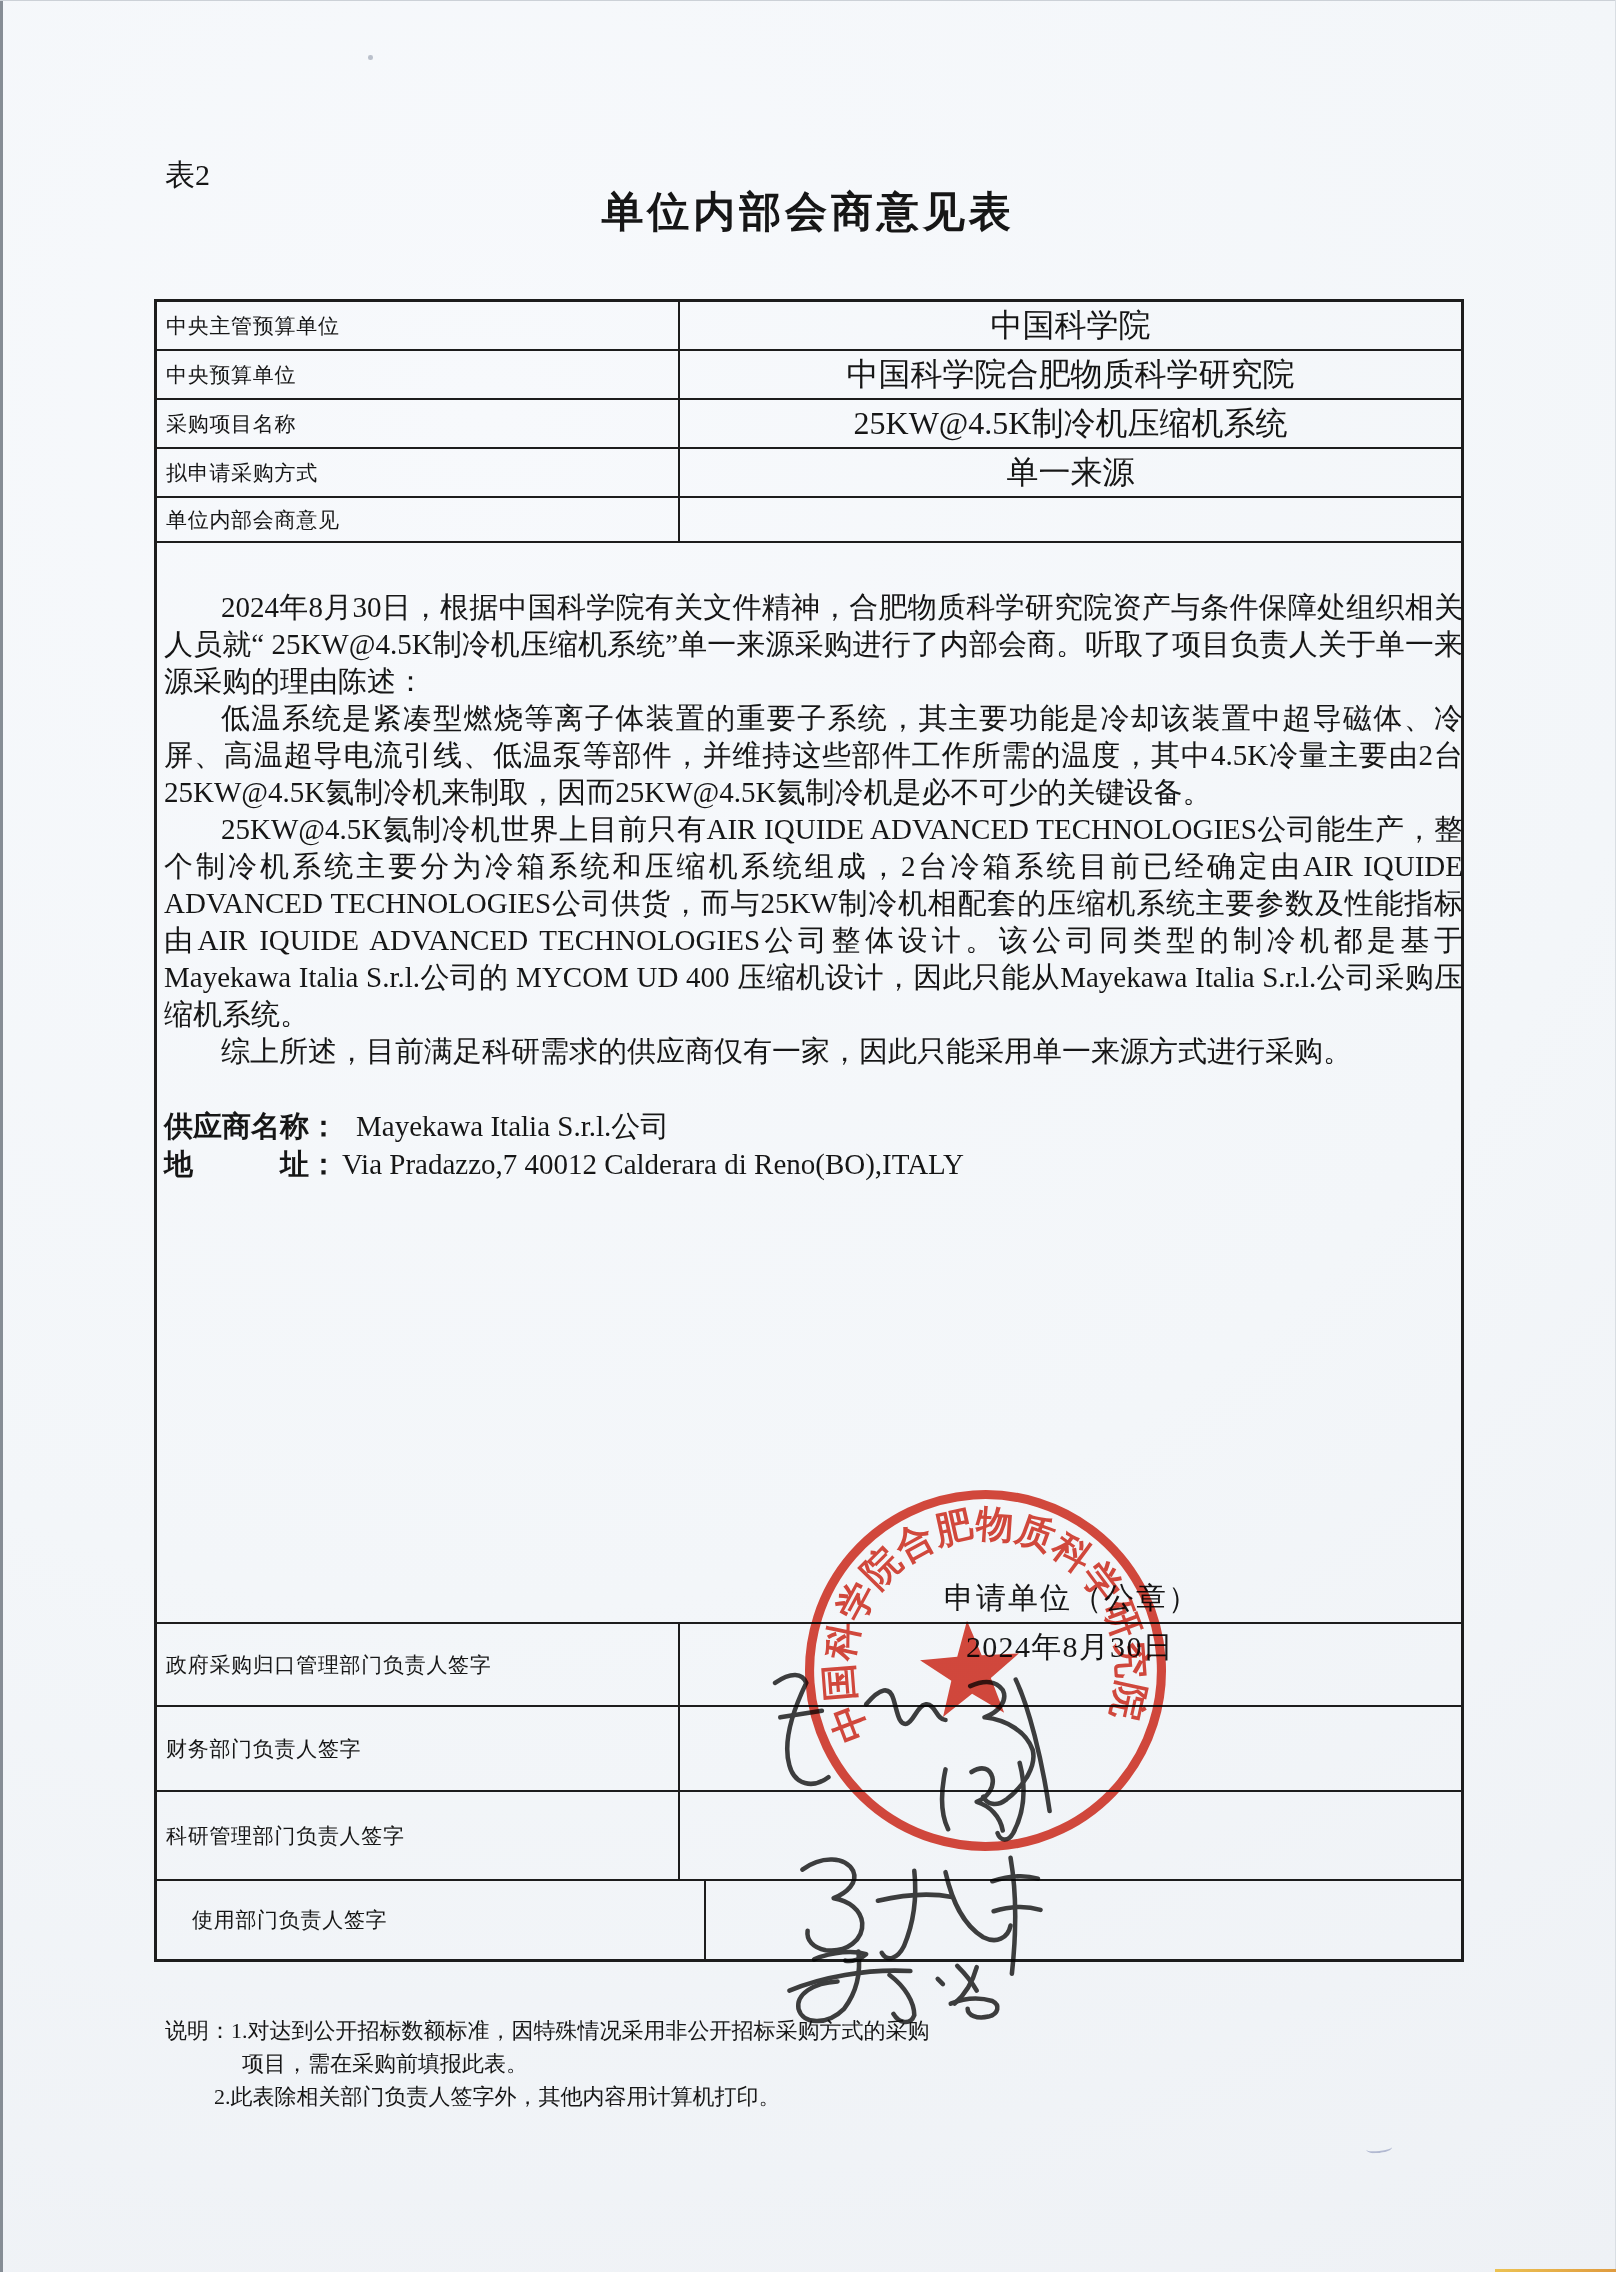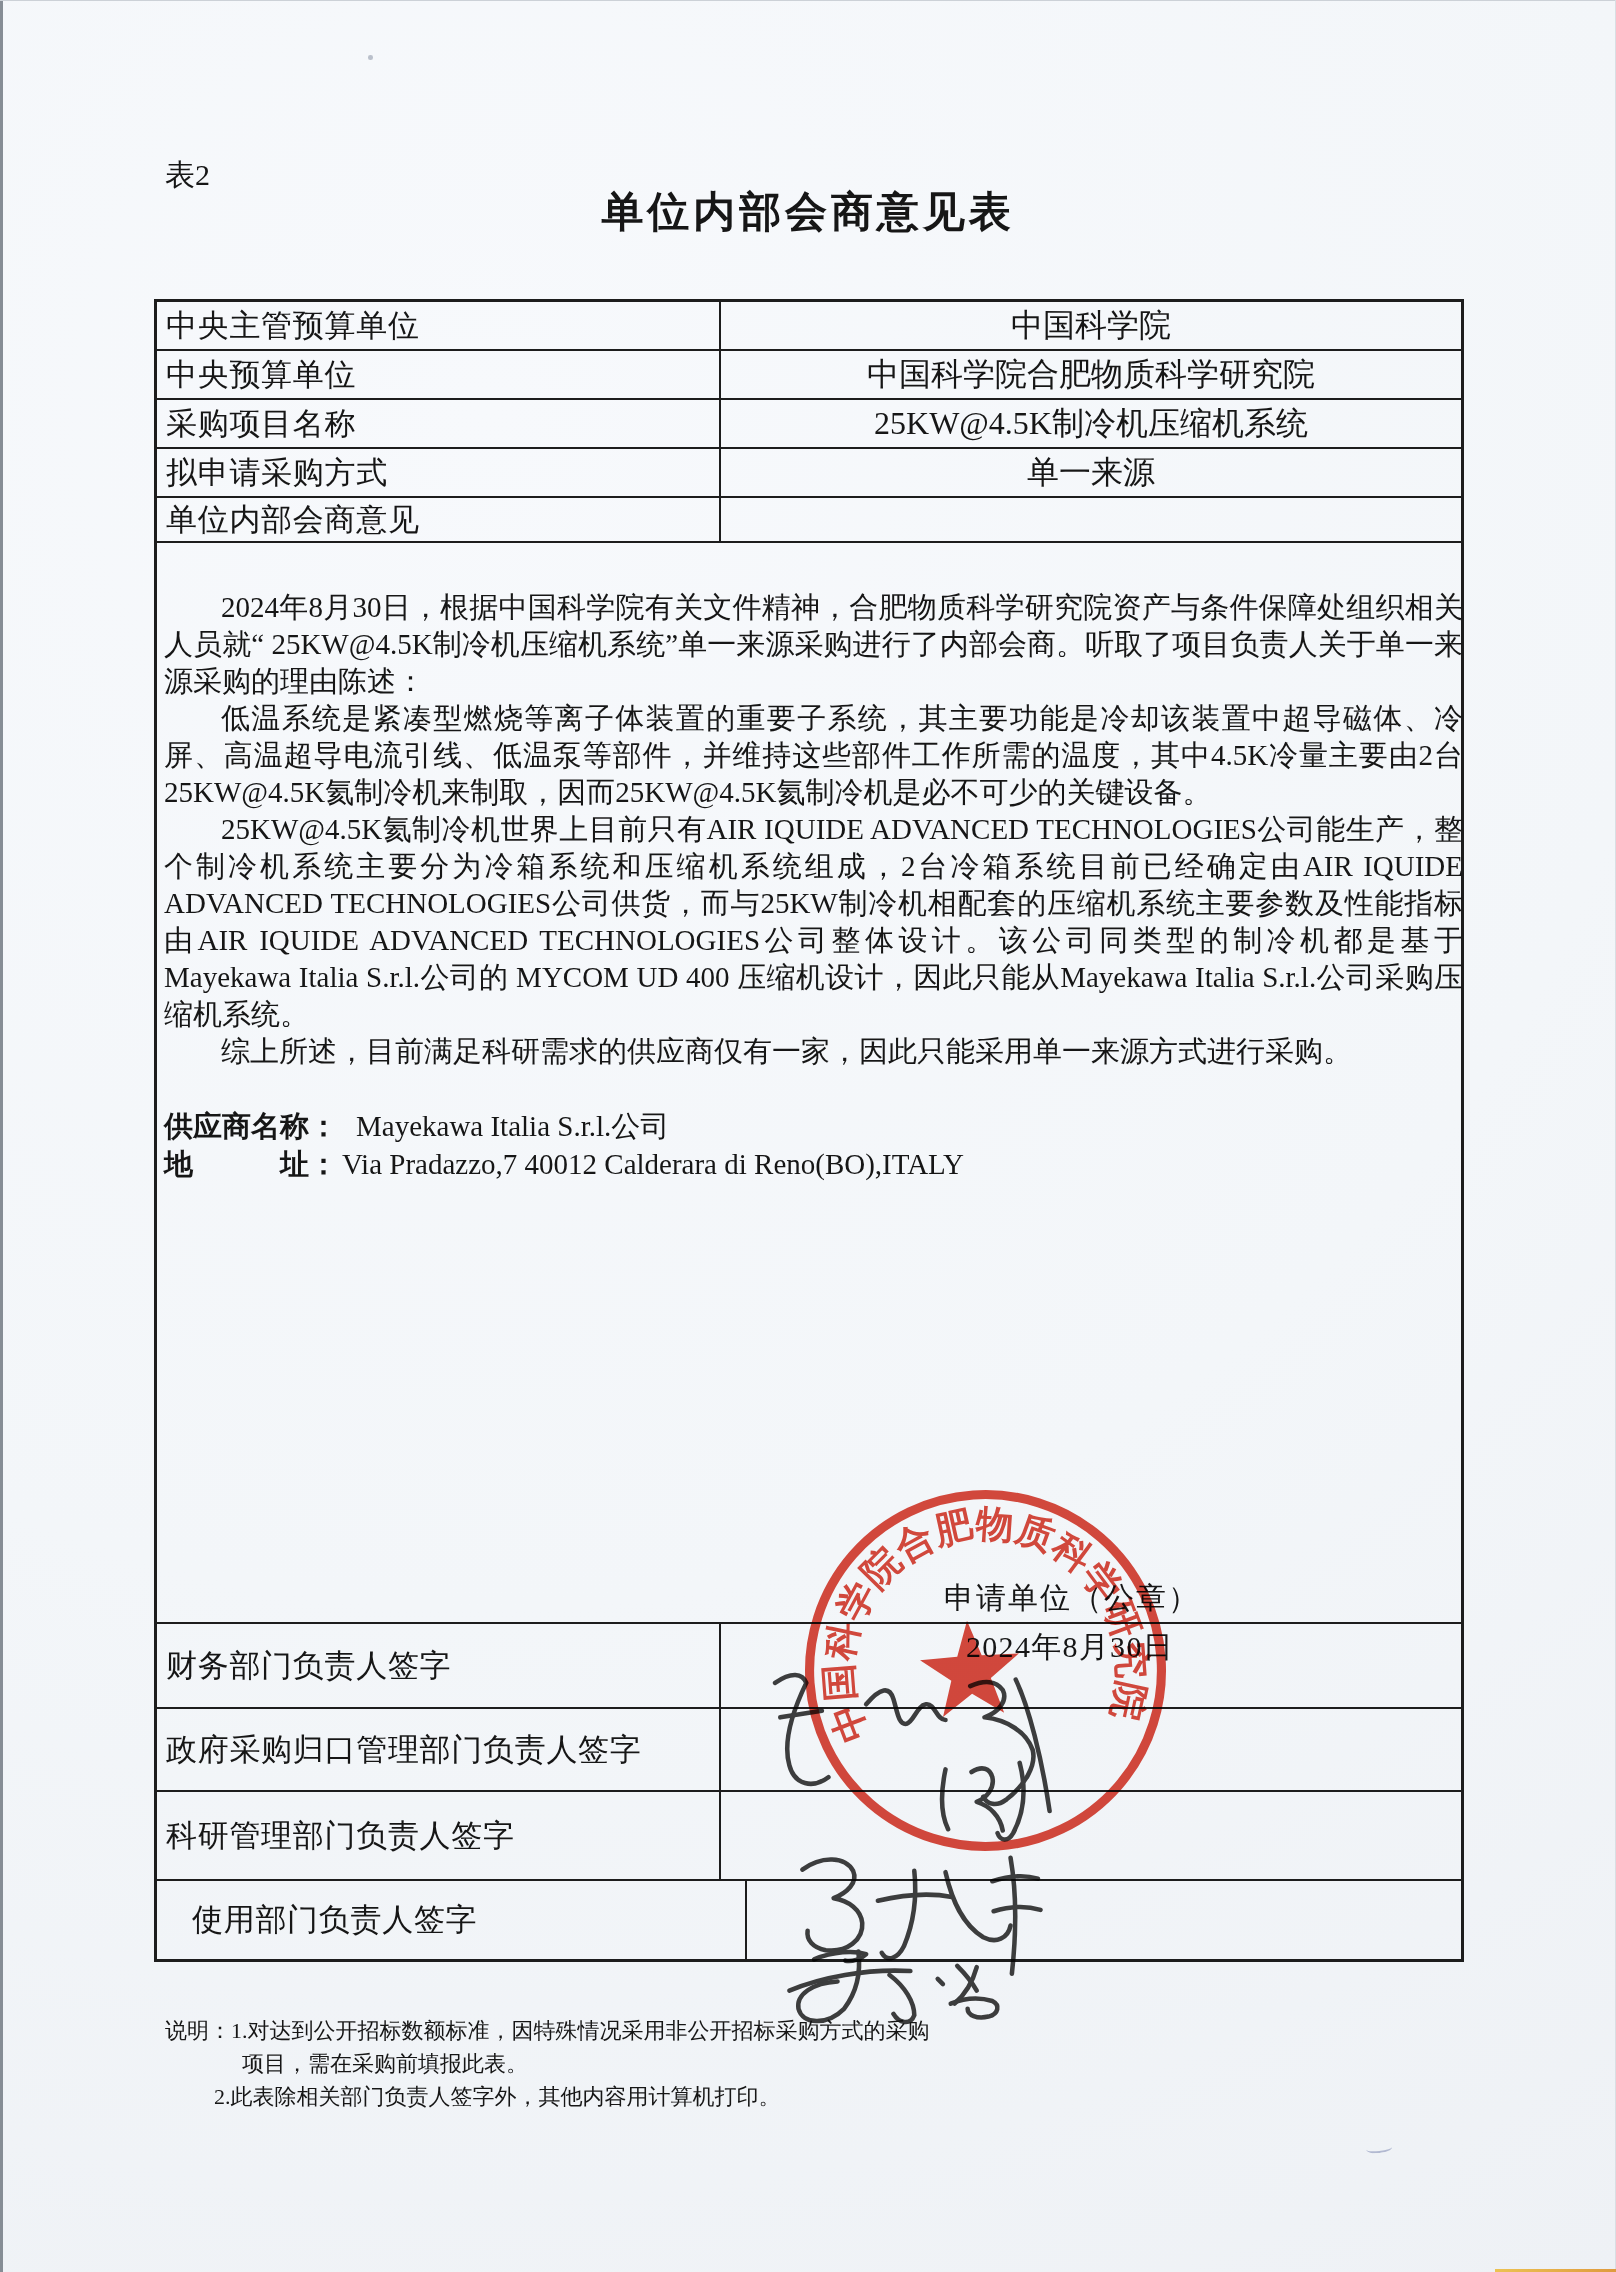--- a/index.html
+++ b/index.html
@@ -22,22 +22,22 @@
     border-bottom:2px solid #99a2c2; border-radius:0 0 60% 60%; transform:rotate(-6deg); opacity:.7; }
 
   .form-tag { position:absolute; left:165px; top:155px; font-size:30px; }
   .form-title { position:absolute; left:0; right:0; top:184px; text-align:center;
     font-family:"Liberation Sans","DejaVu Sans",sans-serif; font-weight:bold;
     font-size:42px; letter-spacing:3.9px; }
 
   
   .info-table { position:absolute; left:154px; top:299px; width:1310px; border:3.3px solid #1d1d1d; }
   .row { display:flex; border-bottom:2.6px solid #1d1d1d; }
-  .row .lab { width:564px; border-right:2px solid #1d1d1d; display:flex; align-items:center;
-    padding-left:9px; font-size:31px; letter-spacing:0.7px; white-space:nowrap; overflow:visible; }
+  .row .lab { width:523px; border-right:2px solid #1d1d1d; display:flex; align-items:center;
+    padding-left:9px; font-size:21px; letter-spacing:0.7px; white-space:nowrap; overflow:visible; }
   .row .val { flex:1; display:flex; align-items:center; justify-content:center; font-size:32px; }
   .row.r1{height:49px} .row.r2{height:49px} .row.r3{height:49px}
   .row.r4{height:49px} .row.r5{height:49px} .row.r6{height:45px}
   .opinion-cell { height:1081px; border-bottom:2.6px solid #1d1d1d; }
   .row.s1{height:83px} .row.s2{height:85px} .row.s3{height:89px}
   .row.s4{height:78px; border-bottom:none;padding-left:26px;}
 
   .opinion-text { position:absolute; left:164px; top:589px; width:1299px;
     font-size:29px; line-height:37px; text-align:justify; }
   .opinion-text p { text-indent:57px; }
@@ -91,26 +91,26 @@
       <div class="lab">拟申请采购方式</div>
       <div class="val">单一来源</div>
     </div>
     <div class="row r6">
       <div class="lab">单位内部会商意见</div>
       <div class="val"></div>
     </div>
 
     <div class="opinion-cell"></div>
 
+    <div class="row s1">
+      <div class="lab">政府采购归口管理部门负责人签字</div>
+      <div class="val"></div>
+    </div>
     <div class="row s2">
       <div class="lab">财务部门负责人签字</div>
-      <div class="val"></div>
-    </div>
-    <div class="row s1">
-      <div class="lab">政府采购归口管理部门负责人签字</div>
       <div class="val"></div>
     </div>
     <div class="row s3">
       <div class="lab">科研管理部门负责人签字</div>
       <div class="val"></div>
     </div>
     <div class="row s4">
       <div class="lab">使用部门负责人签字</div>
       <div class="val"></div>
     </div>

